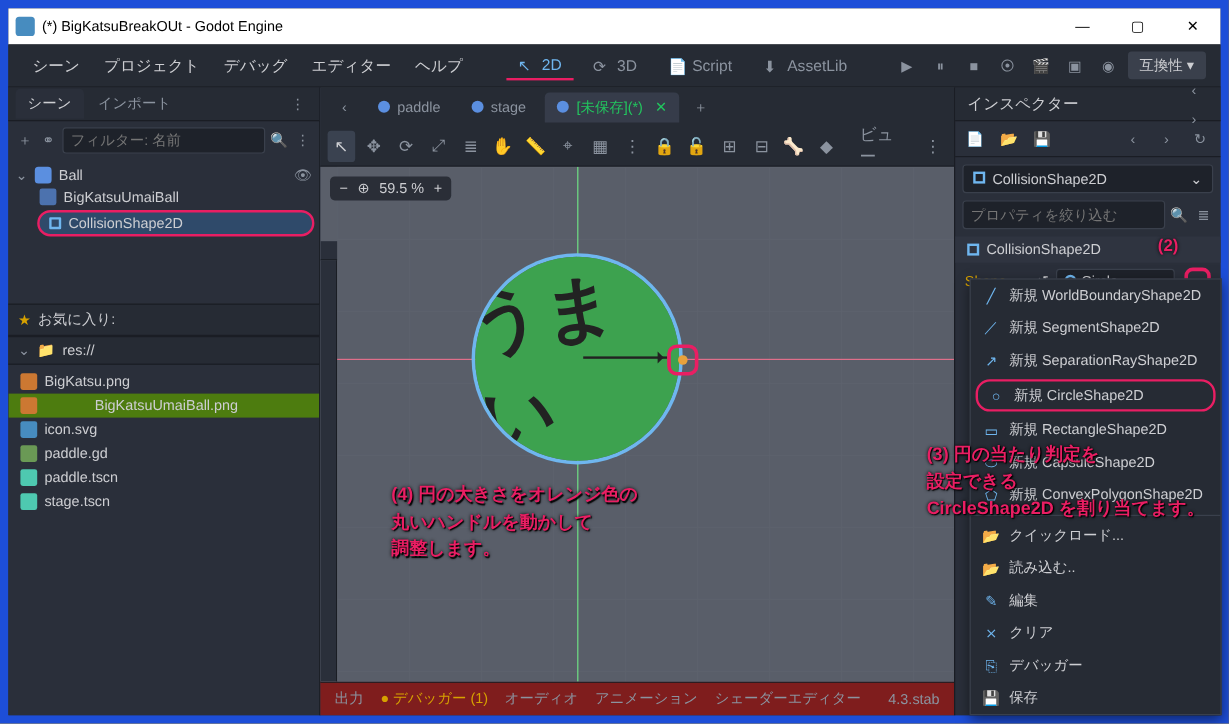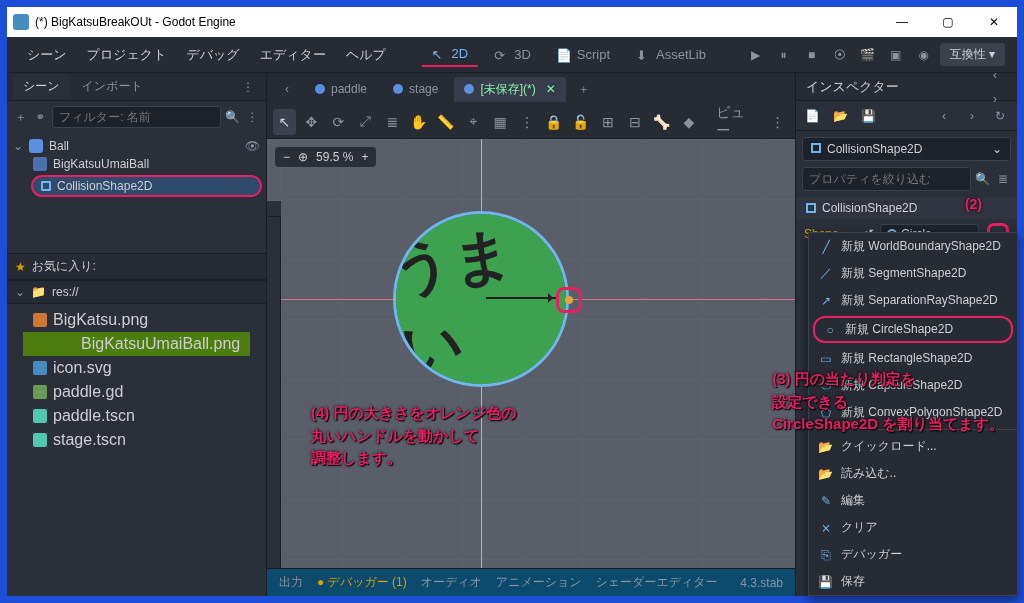--- a/index.html
+++ b/index.html
@@ -31,31 +31,31 @@
 .scenetree { flex:0 0 120px; font-size:12px; color:#cdced2; padding:4px 6px; overflow:hidden; position:relative; }
 .treeitem { display:flex; align-items:center; gap:6px; padding:2px 0; }
 .treeitem .caret { width:10px; text-align:center; color:#8b939f; }
 .treeitem .nicon { width:14px; height:14px; border-radius:3px; }
 .nicon.rigid { background:#5b8fe0; }
 .nicon.sprite { background:#5b8fe0; border-radius:2px; opacity:.7; }
 .nicon.shape { border:2px solid #6fb6ef; width:10px; height:10px; border-radius:1px; }
 .treeitem.sel { background:#2f4a6a; border:2px solid #e91e63; border-radius:14px; padding:2px 8px; margin:2px -2px; }
 .vis { margin-left:auto; color:#8b939f; font-size:12px; }
 .fs-head { background:#262b34; font-size:12px; color:#cdced2; padding:4px 8px; border-top:1px solid #1a1d24; border-bottom:1px solid #1a1d24; }
-.fslist { flex:1; font-size:16px; color:#cdced2; overflow:auto; padding:4px 16px; }
+.fslist { flex:1; font-size:12px; color:#cdced2; overflow:auto; padding:4px 0; }
 .fsitem { display:flex; align-items:center; gap:6px; padding:3px 10px; }
 .fsitem.sel { background:#4d7c0f;gap:48px; }
 .fsitem .fi { width:14px; height:14px; border-radius:2px; }
 .fi.img { background:#cc7832; }
 .fi.svg { background:#478cbf; }
 .fi.gd { background:#6a9955; }
 .fi.scn { background:#4ec9b0; }
 .scenetabs { height:32px; background:#262b34; display:flex; align-items:center; gap:6px; padding:0 8px; }
 .stab { display:flex; align-items:center; gap:6px; color:#8b939f; padding:4px 10px; font-size:12px; }
-.stab.active { background:#363c4a; color:#86efac; border-radius:4px 4px 0 0; }
+.stab.active { background:#363c4a; color:#22c55e; border-radius:4px 4px 0 0; }
 .stab .dot{ width:10px; height:10px; border-radius:50%; background:#5b8fe0; }
 .toolbar { height:34px; background:#262b34; display:flex; align-items:center; padding:0 6px; gap:4px; border-bottom:1px solid #1a1d24; }
 .toolbar .tico { width:26px; height:26px; display:flex; align-items:center; justify-content:center; color:#8b939f; font-size:14px; border-radius:3px; }
 .toolbar .tico.active { background:#3a4250; color:#cdced2; }
 .viewport { flex:1; position:relative; background:#5a5f6a; overflow:hidden; }
 .viewport .canvas { position:absolute; inset:0 0 0 14px; background:#595e69 ; }
 .vp-grid { position:absolute; inset:0; background-image:linear-gradient(#6a6f7a 1px,transparent 1px),linear-gradient(90deg,#6a6f7a 1px,transparent 1px); background-size:60px 60px; opacity:.25;}
 .axis-v { position:absolute; top:0; bottom:0; left:200px; width:1px; background:#6fe084; }
 .axis-h { position:absolute; left:0; right:0; top:160px; height:1px; background:#e06f8a; }
 .ball { position:absolute; left:115px; top:75px; width:170px; height:170px; border-radius:50%; background:radial-gradient(circle at 50% 50%, #3da24f 0 78%, #a53030 78% 100%); box-shadow:0 0 0 3px #6fb6ef; overflow:hidden;}
@@ -77,21 +77,21 @@
 .prop-row { display:flex; align-items:center; font-size:12px; color:#cdced2; padding:4px 8px; gap:6px; }
 .prop-row .lbl { color:#d6a100; width:54px; }
 .prop-row .rst { color:#cdced2; }
 .prop-row .val { flex:1; background:#1e222a; border:1px solid #3a404c; padding:2px 6px; border-radius:3px; display:flex; align-items:center; gap:4px;}
 .prop-row .dd { width:22px; height:22px; display:flex; align-items:center; justify-content:center; border:3px solid #e91e63; border-radius:7px; margin-left:2px;}
 .shape-menu { position:absolute; right:6px; top:232px; width:210px; background:#262b34; border:1px solid #3a404c; font-size:12px; color:#cdced2; z-index:5; box-shadow:0 4px 10px rgba(0,0,0,.5);}
 .shape-menu .mi { display:flex; align-items:center; gap:8px; padding:5px 10px; }
 .shape-menu .mi .mico { width:14px; display:inline-flex; justify-content:center; color:#6fb6ef;}
 .shape-menu .mi.hl { border:2px solid #e91e63; border-radius:12px; margin:2px 4px; padding:3px 8px;}
 .shape-menu .sep { height:1px; background:#3a404c; margin:3px 0;}
-.bottom-tabs { height:28px; background:#0c4a6e; color:#8b939f; font-size:12px; display:flex; align-items:center; gap:14px; padding:0 12px; border-top:1px solid #1a1d24; }
+.bottom-tabs { height:28px; background:#7f1d1d; color:#8b939f; font-size:12px; display:flex; align-items:center; gap:14px; padding:0 12px; border-top:1px solid #1a1d24; }
 .bottom-tabs .bt.active{ color:#d6a100;}
 .bottom-tabs .ver{ margin-left:auto; color:#8b939f;}
 .callout { position:absolute; color:#e91e63; font-weight:bold; font-size:15px; line-height:1.5; text-shadow:0 0 3px #000, 1px 1px 1px #000; pointer-events:none; z-index:20; }
 .num-badge { position:absolute; color:#e91e63; font-weight:bold; font-size:14px; text-shadow:0 0 3px #000; z-index:21;}
 .ruler{position:absolute;left:0;right:0;top:62px;height:16px;background:#2a2f3a;border-bottom:1px solid #1a1d24;font-size:9px;color:#8b939f;}
 .ruler .tick{position:absolute;top:0;height:16px;border-left:1px solid #4a505c;padding-left:2px;}
 .ruler-v{position:absolute;top:78px;bottom:0;left:0;width:14px;background:#2a2f3a;border-right:1px solid #1a1d24;}
 </style>
 </head>
 <body>
@@ -381,16 +381,16 @@
     <div class="mi">
         <span class="mico">💾</span>
         <span>保存</span>
       </div>
   </div>
 
   <div class="num-badge" style="right:42px; top:196px">(2)</div>
   <div class="callout" style="right:20px; top:368px; text-align:left; white-space:pre-line">(3) 円の当たり判定を
 設定できる
 CircleShape2D を割り当てます。</div>
-  <div class="callout" style="left:311px; top:402px; white-space:pre-line">(4) 円の大きさをオレンジ色の
+  <div class="callout" style="left:326px; top:402px; white-space:pre-line">(4) 円の大きさをオレンジ色の
 丸いハンドルを動かして
 調整します。</div>
 </div>
 
 </body></html>

